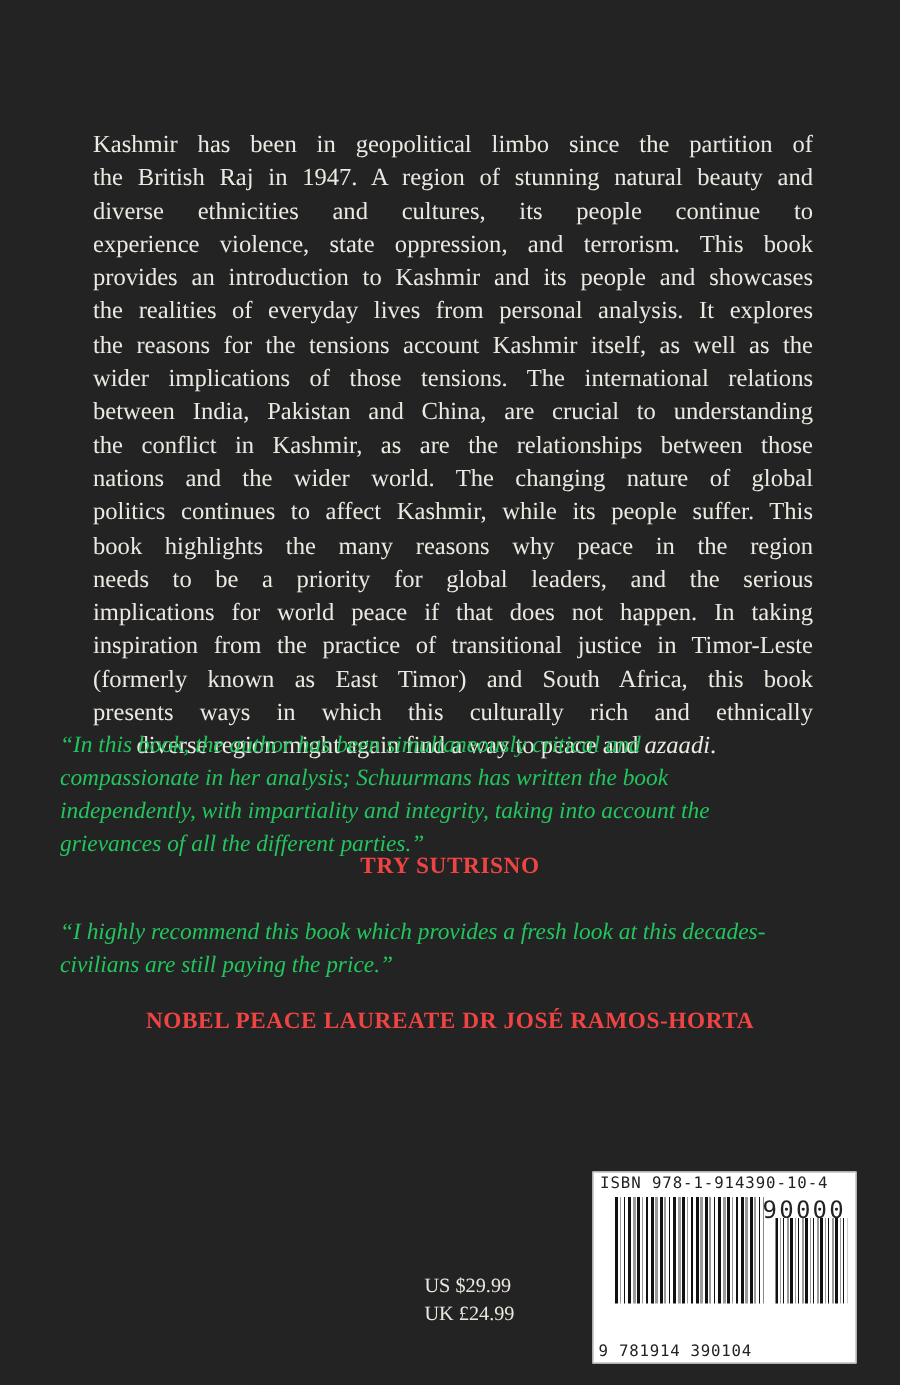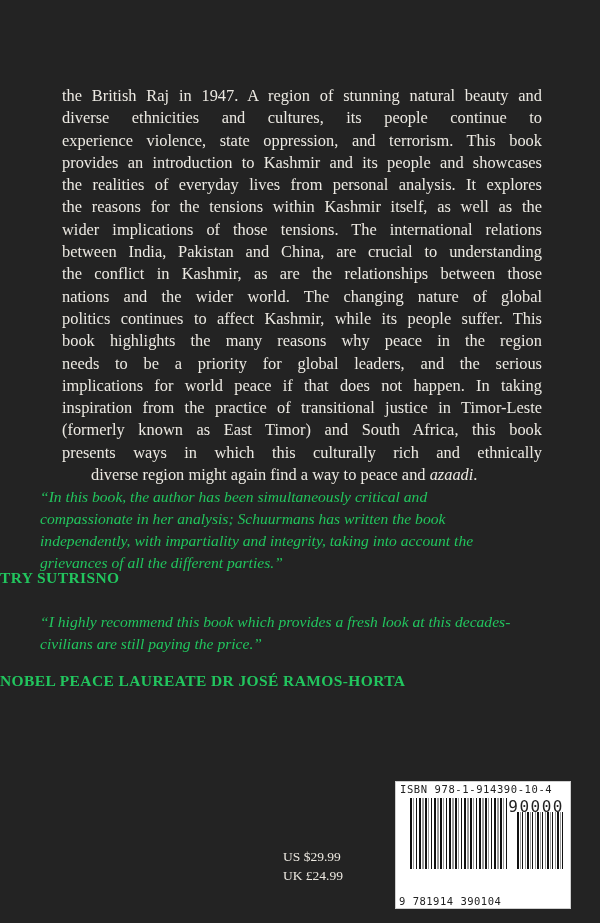--- a/index.html
+++ b/index.html
@@ -31,25 +31,25 @@
       font-size: 15.6px;
       line-height: 22px;
       color: #22c55e;
     }
     .quote .qline { display: block; white-space: nowrap; }
     .q1 { top: 486px; }
     .q2 { top: 611px; }
     .attribution {
       position: absolute;
       left: 0; width: 600px;
-      text-align: left;
+      text-align: center;
       font-size: 15.5px;
       font-weight: bold;
       letter-spacing: 0.4px;
-      color: #22c55e;
+      color: #ef4444;
     }
     .a1 { top: 569px; }
     .a2 { top: 672px; }
     .price {
       position: absolute;
       left: 283px;
       font-size: 13.5px;
       color: #ece8e0;
       line-height: 19px;
     }
@@ -102,26 +102,27 @@
           #111 0px, #111 2px, #fff 2px, #fff 3px,
           #9a9a9a 3px, #9a9a9a 4px, #fff 4px, #fff 5px,
           #111 5px, #111 6px, #fff 6px, #fff 8px,
           #9a9a9a 8px, #9a9a9a 9px, #fff 9px, #fff 10px);
     }
   </style>
 </head>
 <body>
 
 <div class="blurb">
+  <span class="line">Kashmir has been in geopolitical limbo since the partition of</span>
   <span class="line">the British Raj in 1947. A region of stunning natural beauty and</span>
   <span class="line">diverse ethnicities and cultures, its people continue to</span>
   <span class="line">experience violence, state oppression, and terrorism. This book</span>
   <span class="line">provides an introduction to Kashmir and its people and showcases</span>
   <span class="line">the realities of everyday lives from personal analysis. It explores</span>
-  <span class="line">the reasons for the tensions within Kashmir itself, as well as the</span>
+  <span class="line">the reasons for the tensions account Kashmir itself, as well as the</span>
   <span class="line">wider implications of those tensions. The international relations</span>
   <span class="line">between India, Pakistan and China, are crucial to understanding</span>
   <span class="line">the conflict in Kashmir, as are the relationships between those</span>
   <span class="line">nations and the wider world. The changing nature of global</span>
   <span class="line">politics continues to affect Kashmir, while its people suffer. This</span>
   <span class="line">book highlights the many reasons why peace in the region</span>
   <span class="line">needs to be a priority for global leaders, and the serious</span>
   <span class="line">implications for world peace if that does not happen. In taking</span>
   <span class="line">inspiration from the practice of transitional justice in Timor-Leste</span>
   <span class="line">(formerly known as East Timor) and South Africa, this book</span>

